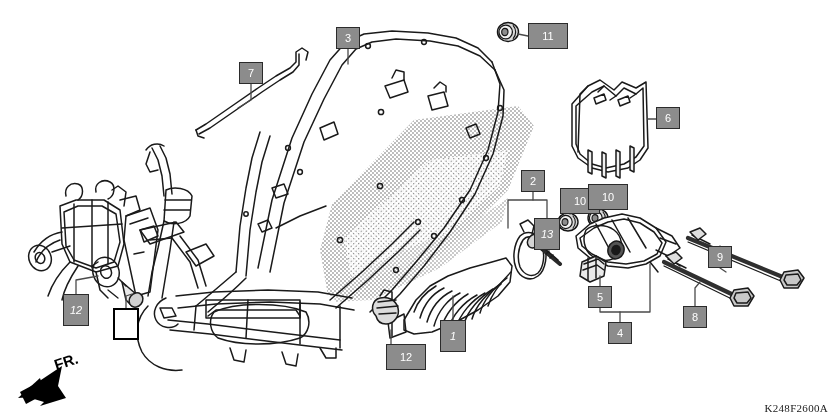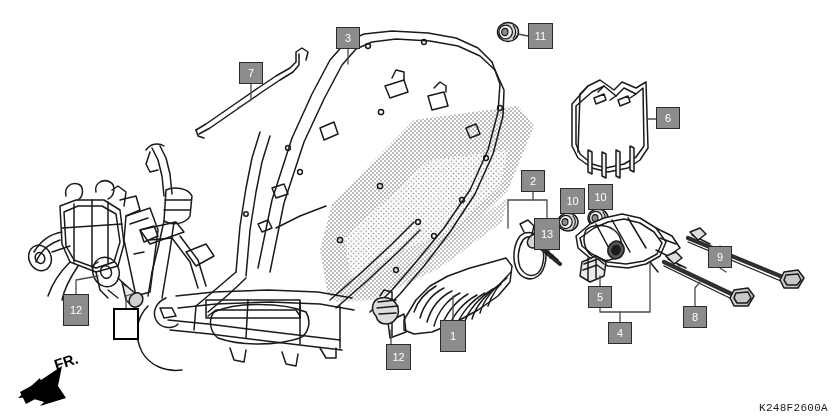--- a/index.html
+++ b/index.html
@@ -12,27 +12,27 @@
 
   
   .cal{position:absolute;box-sizing:border-box;
        display:flex;align-items:center;justify-content:center;
        background:#8c8c8c;border:1px solid #2b2b2b;
        color:#ffffff;font-size:11px;line-height:1;
        font-family:"Liberation Sans", sans-serif;
        letter-spacing:0px;}
   .cal.blank{background:#ffffff;border:2px solid #000;}
   .cal.w24{width:24px;height:22px;}
-  .cal.w26{width:26px;height:32px;}
-  .cal.w28{width:25px;height:26px;}
+  .cal.w26{width:26px;height:32px;font-style:italic;}
+  .cal.w28{width:40px;height:26px;}
 
   
   #partcode{position:absolute;right:12px;bottom:6px;
             font-size:11px;color:#1a1a1a;letter-spacing:.3px;
-            font-family:Liberation Mono, monospace;}
+            font-family:Liberation Serif, serif;}
   
   #frtxt{position:absolute;left:52px;top:357px;
          font-size:15px;font-weight:bold;color:#000;
          transform:rotate(-18deg);transform-origin:left top;
          font-family:"Liberation Sans", sans-serif;}
 </style>
 </head>
 <body>
 
 <div id="stage">

